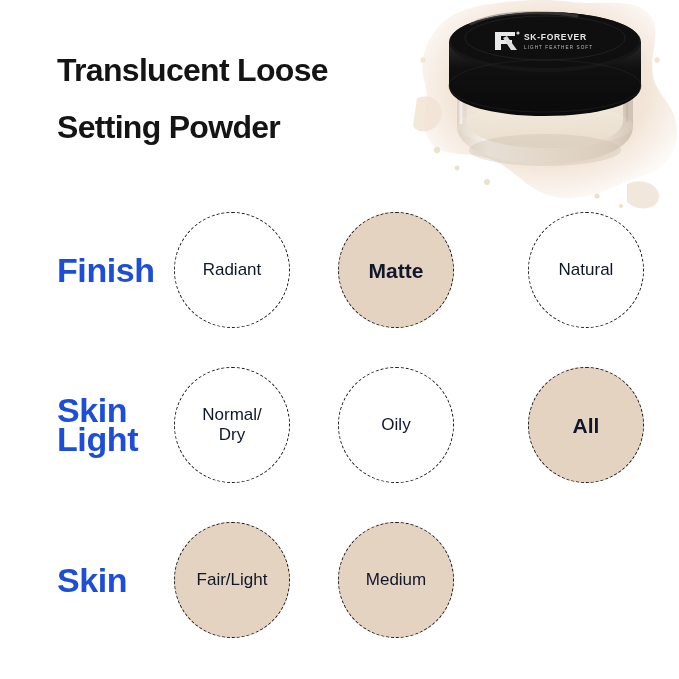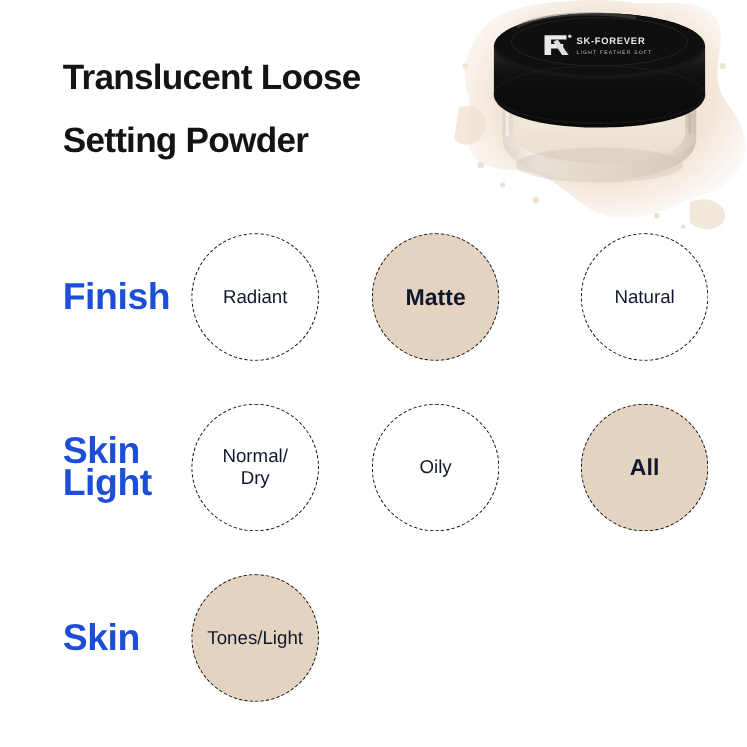--- a/index.html
+++ b/index.html
@@ -226,20 +226,23 @@
         <div class="circle-text">Oily</div>
       </div>
     </div>
 
     <div class="row row-3">
       <div class="row-label">
         <div>Skin</div>
       </div>
 
       <div class="circle col-1 filled">
-        <div class="circle-text">Tones/Light</div>
-      </div>
-
+        <div class="circle-text">Fair/Light</div>
+      </div>
+
+      <div class="circle col-2 filled">
+        <div class="circle-text">Medium</div>
+      </div>
 
     </div>
 
   </div>
 </div>
 
 </body></html>

